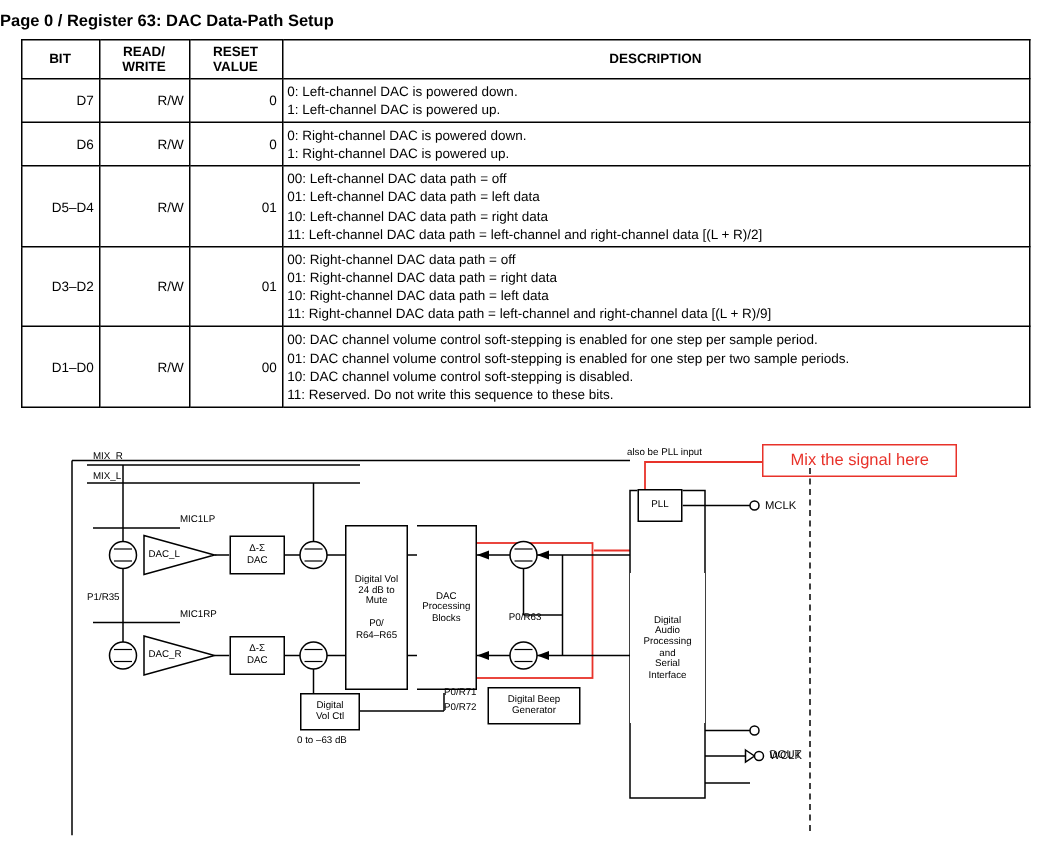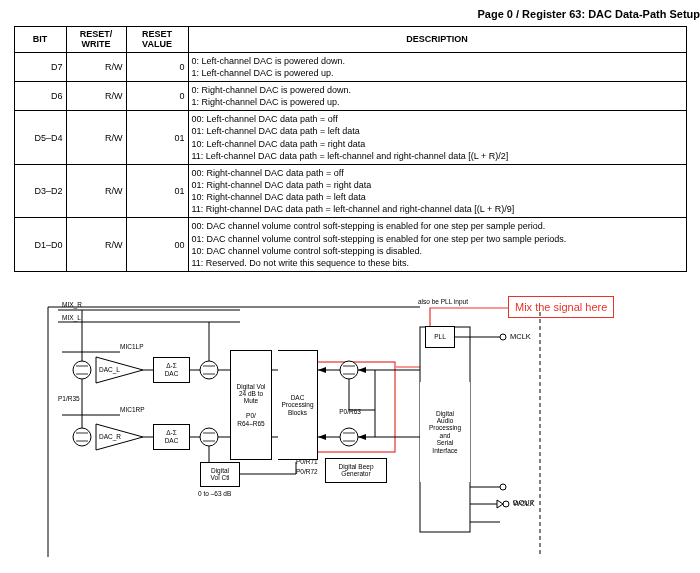--- a/index.html
+++ b/index.html
@@ -10,21 +10,21 @@
   body {
     width: 700px;
     height: 573px;
     position: relative;
     font-family: "Liberation Sans", sans-serif;
     font-size: 9px;
     color: #000000;
     overflow: hidden;
   }
   .page-title {
-    text-align: right;
+    text-align: left;
     font-weight: bold;
     font-size: 11px;
     margin: 8px 0 6px 0;
   }
   table.reg {
     border-collapse: collapse;
     width: 672px;
     margin: 0 auto;
     table-layout: fixed;
   }
@@ -60,21 +60,21 @@
     left: 0;
   }
   .callout {
     position: absolute;
     left: 508px;
     top: 296px;
     border: 1px solid #e8322a;
     color: #e8322a;
     background: #ffffff;
     font-size: 11px;
-    padding: 4px 6px;
+    padding: 4px 18px;
     white-space: nowrap;
   }
   .blk {
     position: absolute;
     box-sizing: border-box;
     border: 1px solid #000000;
     background: #ffffff;
     text-align: center;
     font-size: 6.5px;
     line-height: 1.15;
@@ -100,21 +100,21 @@
   <colgroup>
     <col style="width:52px">
     <col style="width:60px">
     <col style="width:62px">
     <col style="width:498px">
   </colgroup>
   <thead>
     <tr>
       <th>BIT</th>
       <th>
-        <span>RESET/</span><br>
+        <span>READ/</span><br>
         <span>WRITE</span>
       </th>
       <th>
         <span>RESET</span><br>
         <span>VALUE</span>
       </th>
       <th>DESCRIPTION</th>
     </tr>
   </thead>
   <tbody>

